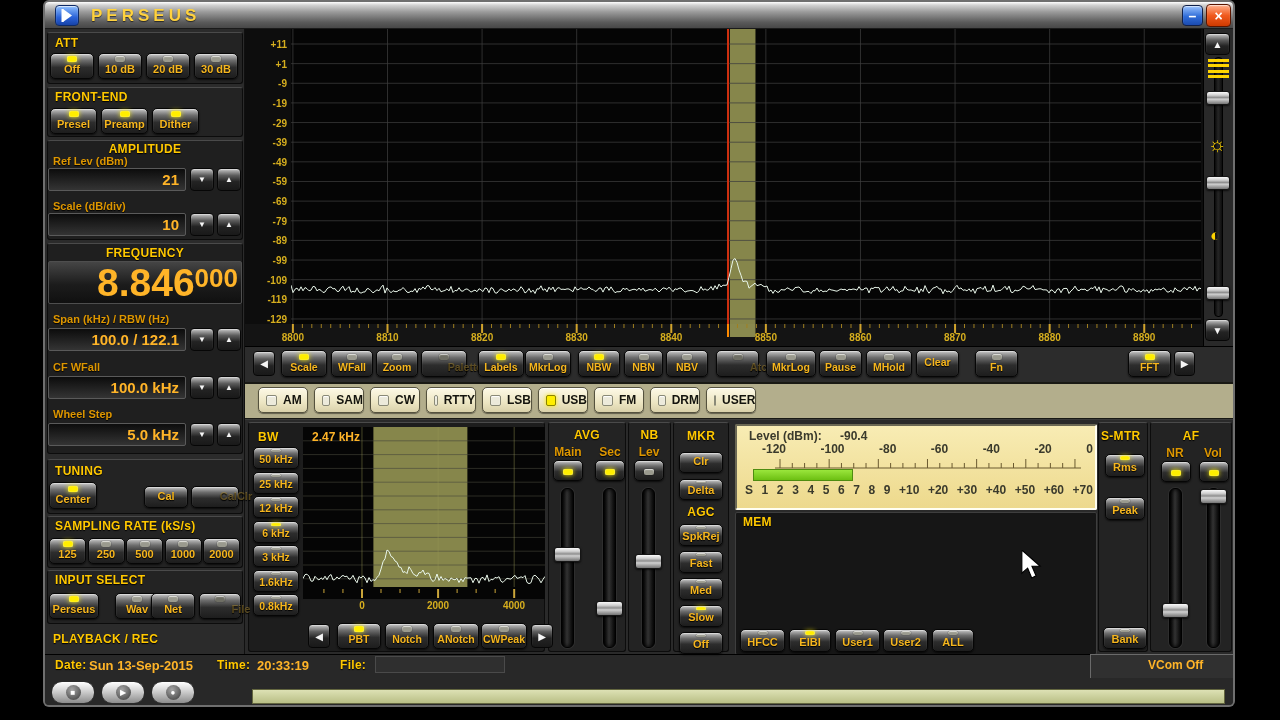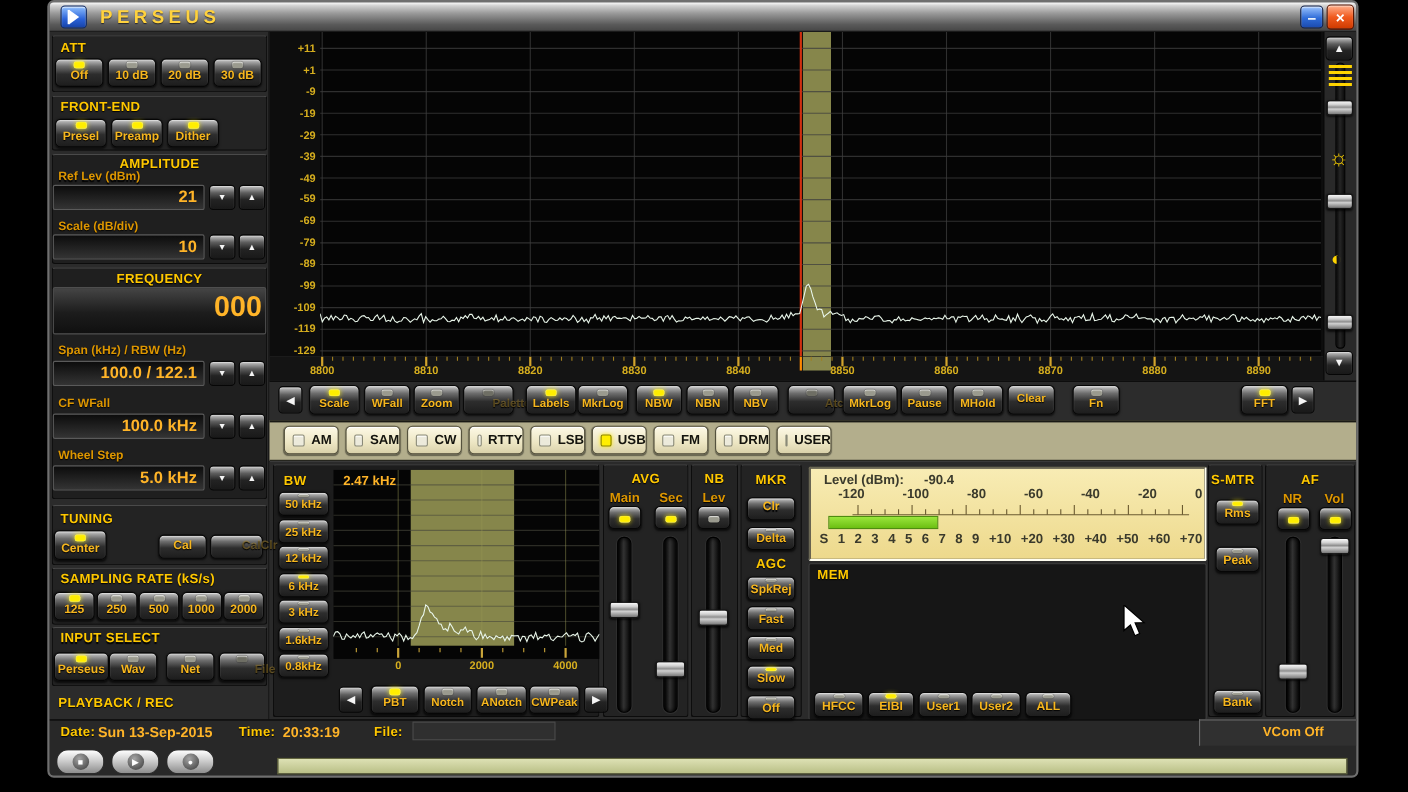--- a/index.html
+++ b/index.html
@@ -89,20 +89,21 @@
   <span class="abs hdr" style="left:10px;top:88px">FRONT-END</span>
   <span class="abs hdr" style="left:0;top:140px;width:200px;text-align:center">AMPLITUDE</span>
   <span class="abs lbl" style="left:8px;top:153px">Ref Lev (dBm)</span>
   <div class="abs field" style="left:3px;top:166px;width:138px;height:23px"><span>21</span></div>
   <span class="abs lbl" style="left:8px;top:198px">Scale (dB/div)</span>
   <div class="abs field" style="left:3px;top:211px;width:138px;height:23px"><span>10</span></div>
 
   <span class="abs hdr" style="left:0;top:244px;width:200px;text-align:center">FREQUENCY</span>
   <div class="abs" style="left:3px;top:259px;width:194px;height:43px;border:1px solid #4e4e4e;border-radius:2px;
        background:linear-gradient(180deg,#454545,#1c1c1c 55%,#101010);display:flex;justify-content:flex-end;align-items:flex-start;padding:0 3px">
+    <span class="val" style="font-size:39px;line-height:41px">8.846</span>
     <span class="val" style="font-size:26px;line-height:30px;margin-top:1px">000</span>
   </div>
   <span class="abs lbl" style="left:8px;top:311px">Span (kHz) / RBW (Hz)</span>
   <div class="abs field" style="left:3px;top:326px;width:138px;height:23px"><span>100.0 / 122.1</span></div>
   <span class="abs lbl" style="left:8px;top:359px">CF WFall</span>
   <div class="abs field" style="left:3px;top:374px;width:138px;height:23px"><span>100.0 kHz</span></div>
   <span class="abs lbl" style="left:8px;top:406px">Wheel Step</span>
   <div class="abs field" style="left:3px;top:421px;width:138px;height:23px"><span>5.0 kHz</span></div>
 
   <span class="abs hdr" style="left:10px;top:462px">TUNING</span>
@@ -454,21 +455,21 @@
       <span class="t">1000</span>
     </div>
     <div class="abs btn" style="left: 158px; top: 536px; width: 37px; height: 26px;">
       <div class="led"></div>
       <span class="t">2000</span>
     </div>
     <div class="abs btn" style="left: 4px; top: 591px; width: 50px; height: 26px;">
       <div class="led on"></div>
       <span class="t">Perseus</span>
     </div>
-    <div class="abs btn" style="left: 54px; top: 591px; width: 44px; height: 26px;">
+    <div class="abs btn" style="left: 70px; top: 591px; width: 44px; height: 26px;">
       <div class="led"></div>
       <span class="t">Wav</span>
     </div>
     <div class="abs btn" style="left: 106px; top: 591px; width: 44px; height: 26px;">
       <div class="led"></div>
       <span class="t">Net</span>
     </div>
     <div class="abs btn dim" style="left: 154px; top: 591px; width: 42px; height: 26px;">
       <div class="led"></div>
       <span class="t">File</span>

